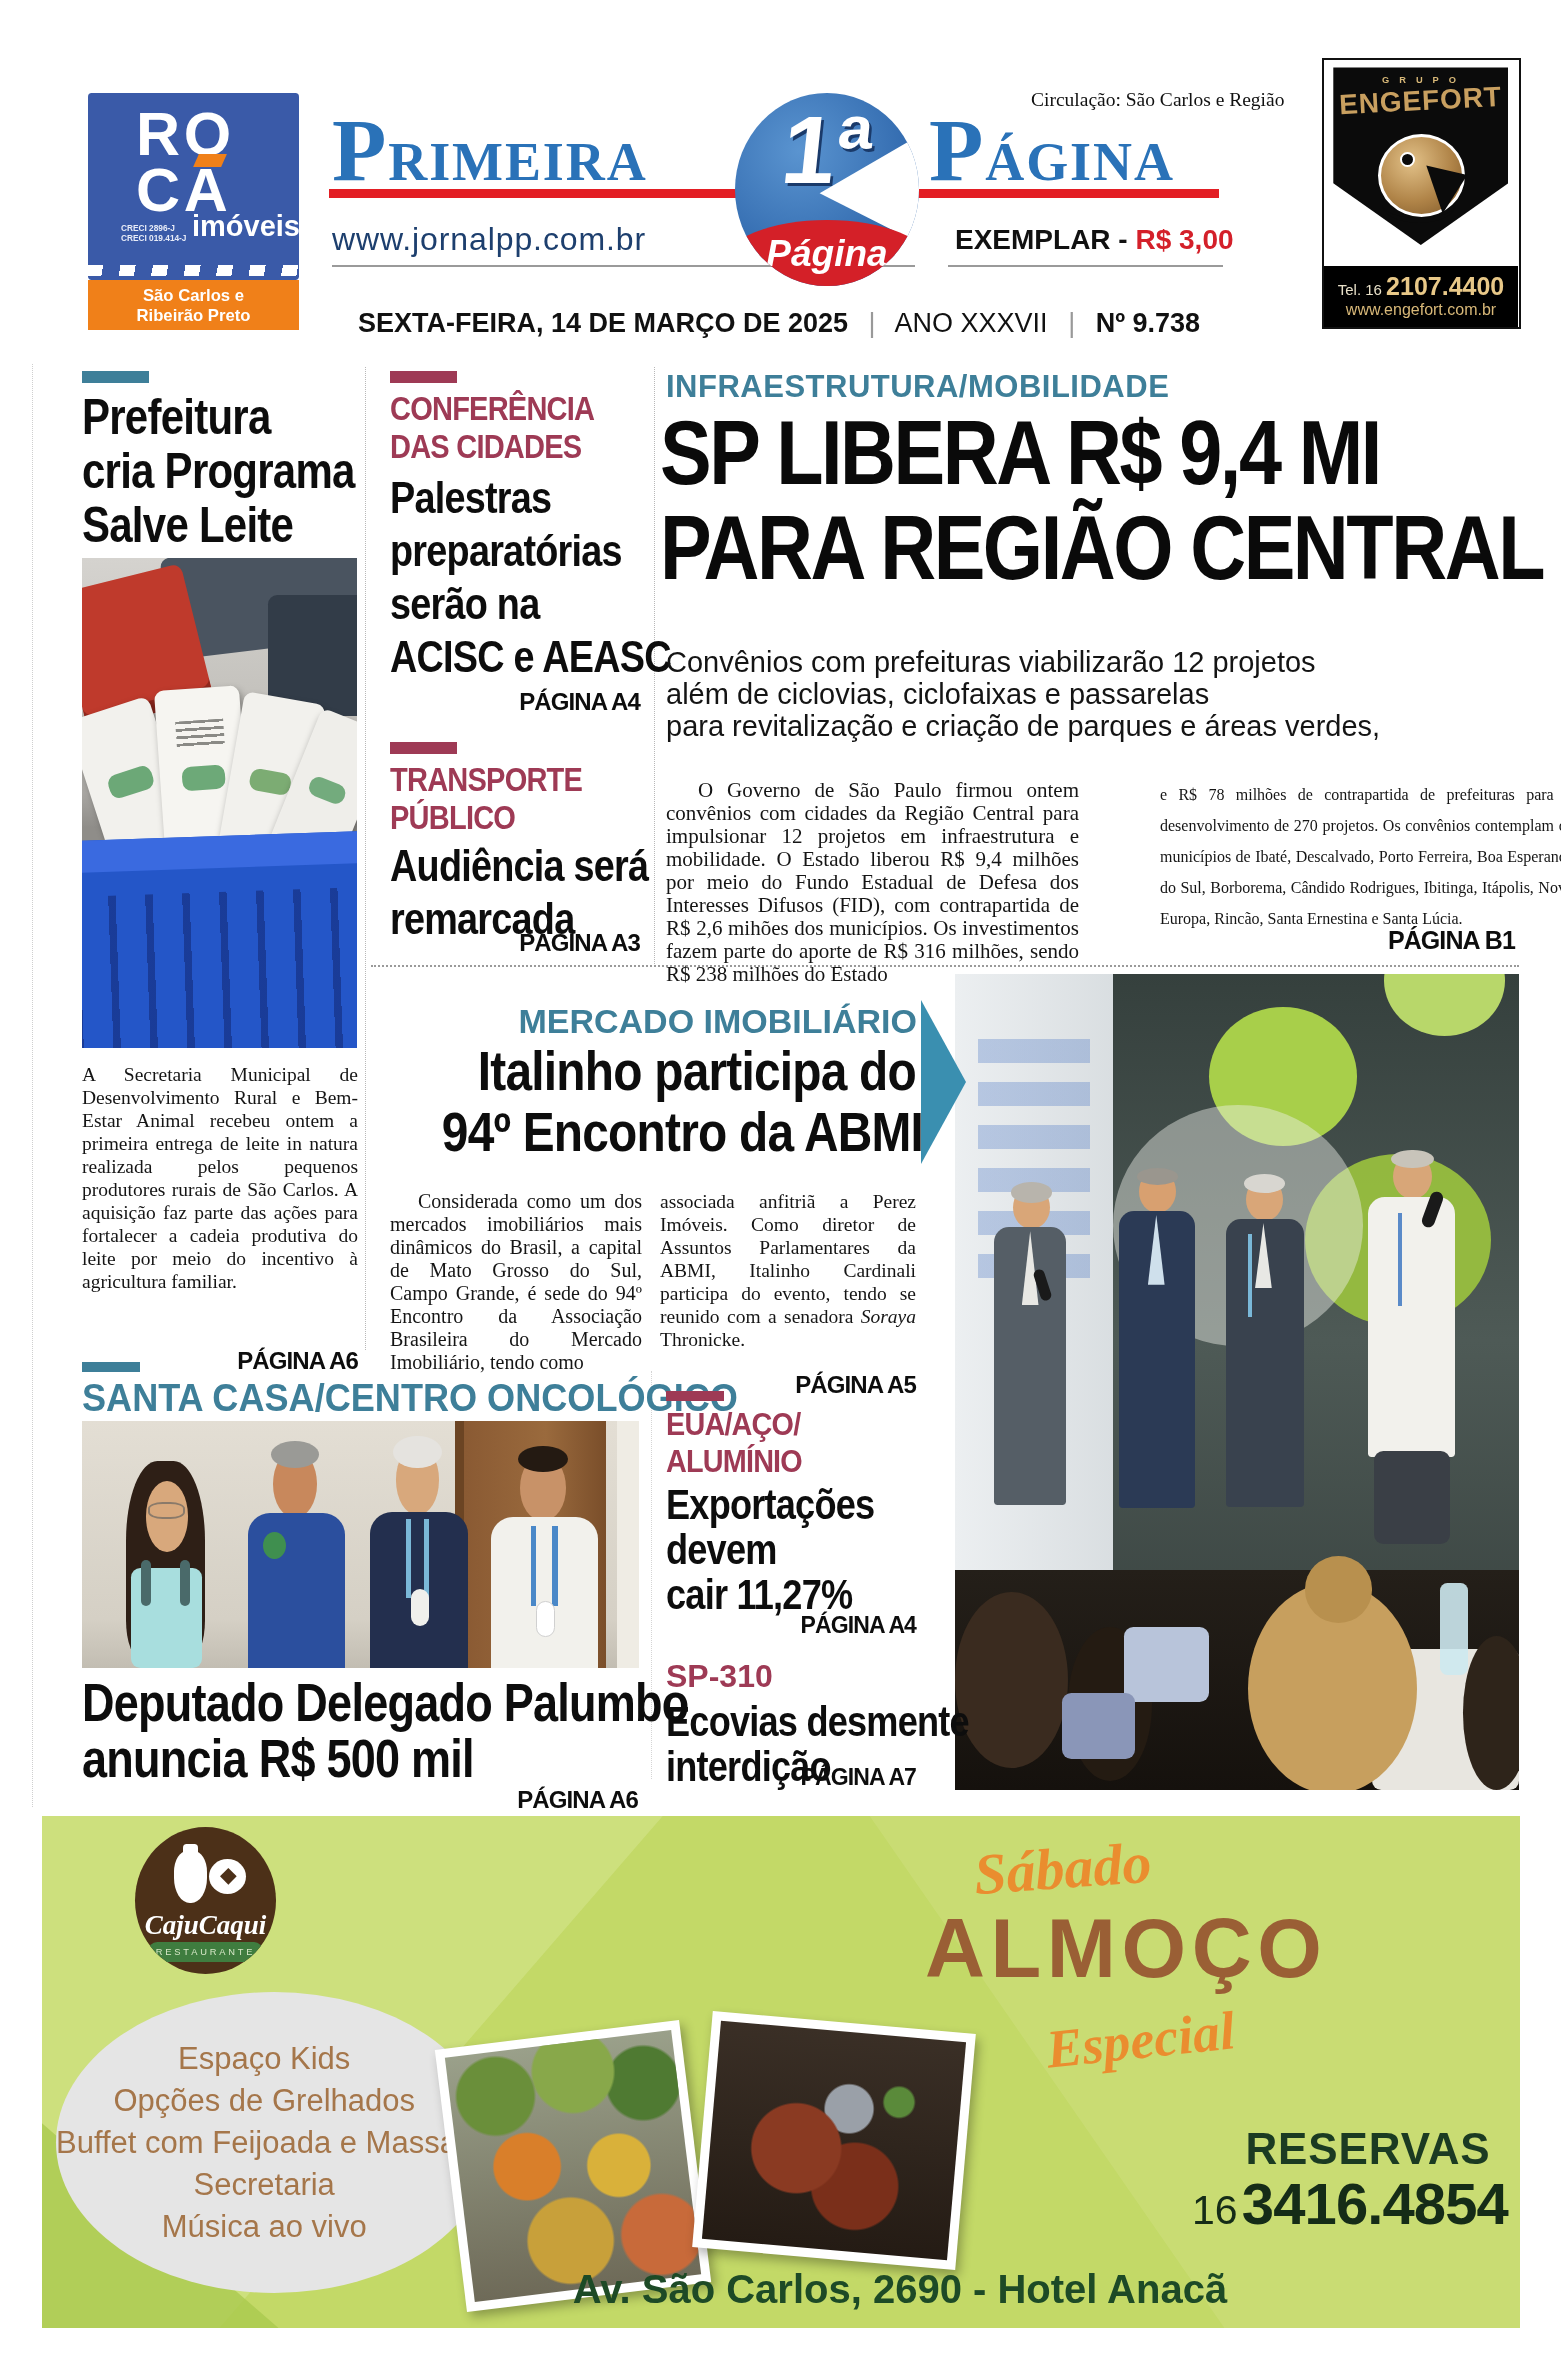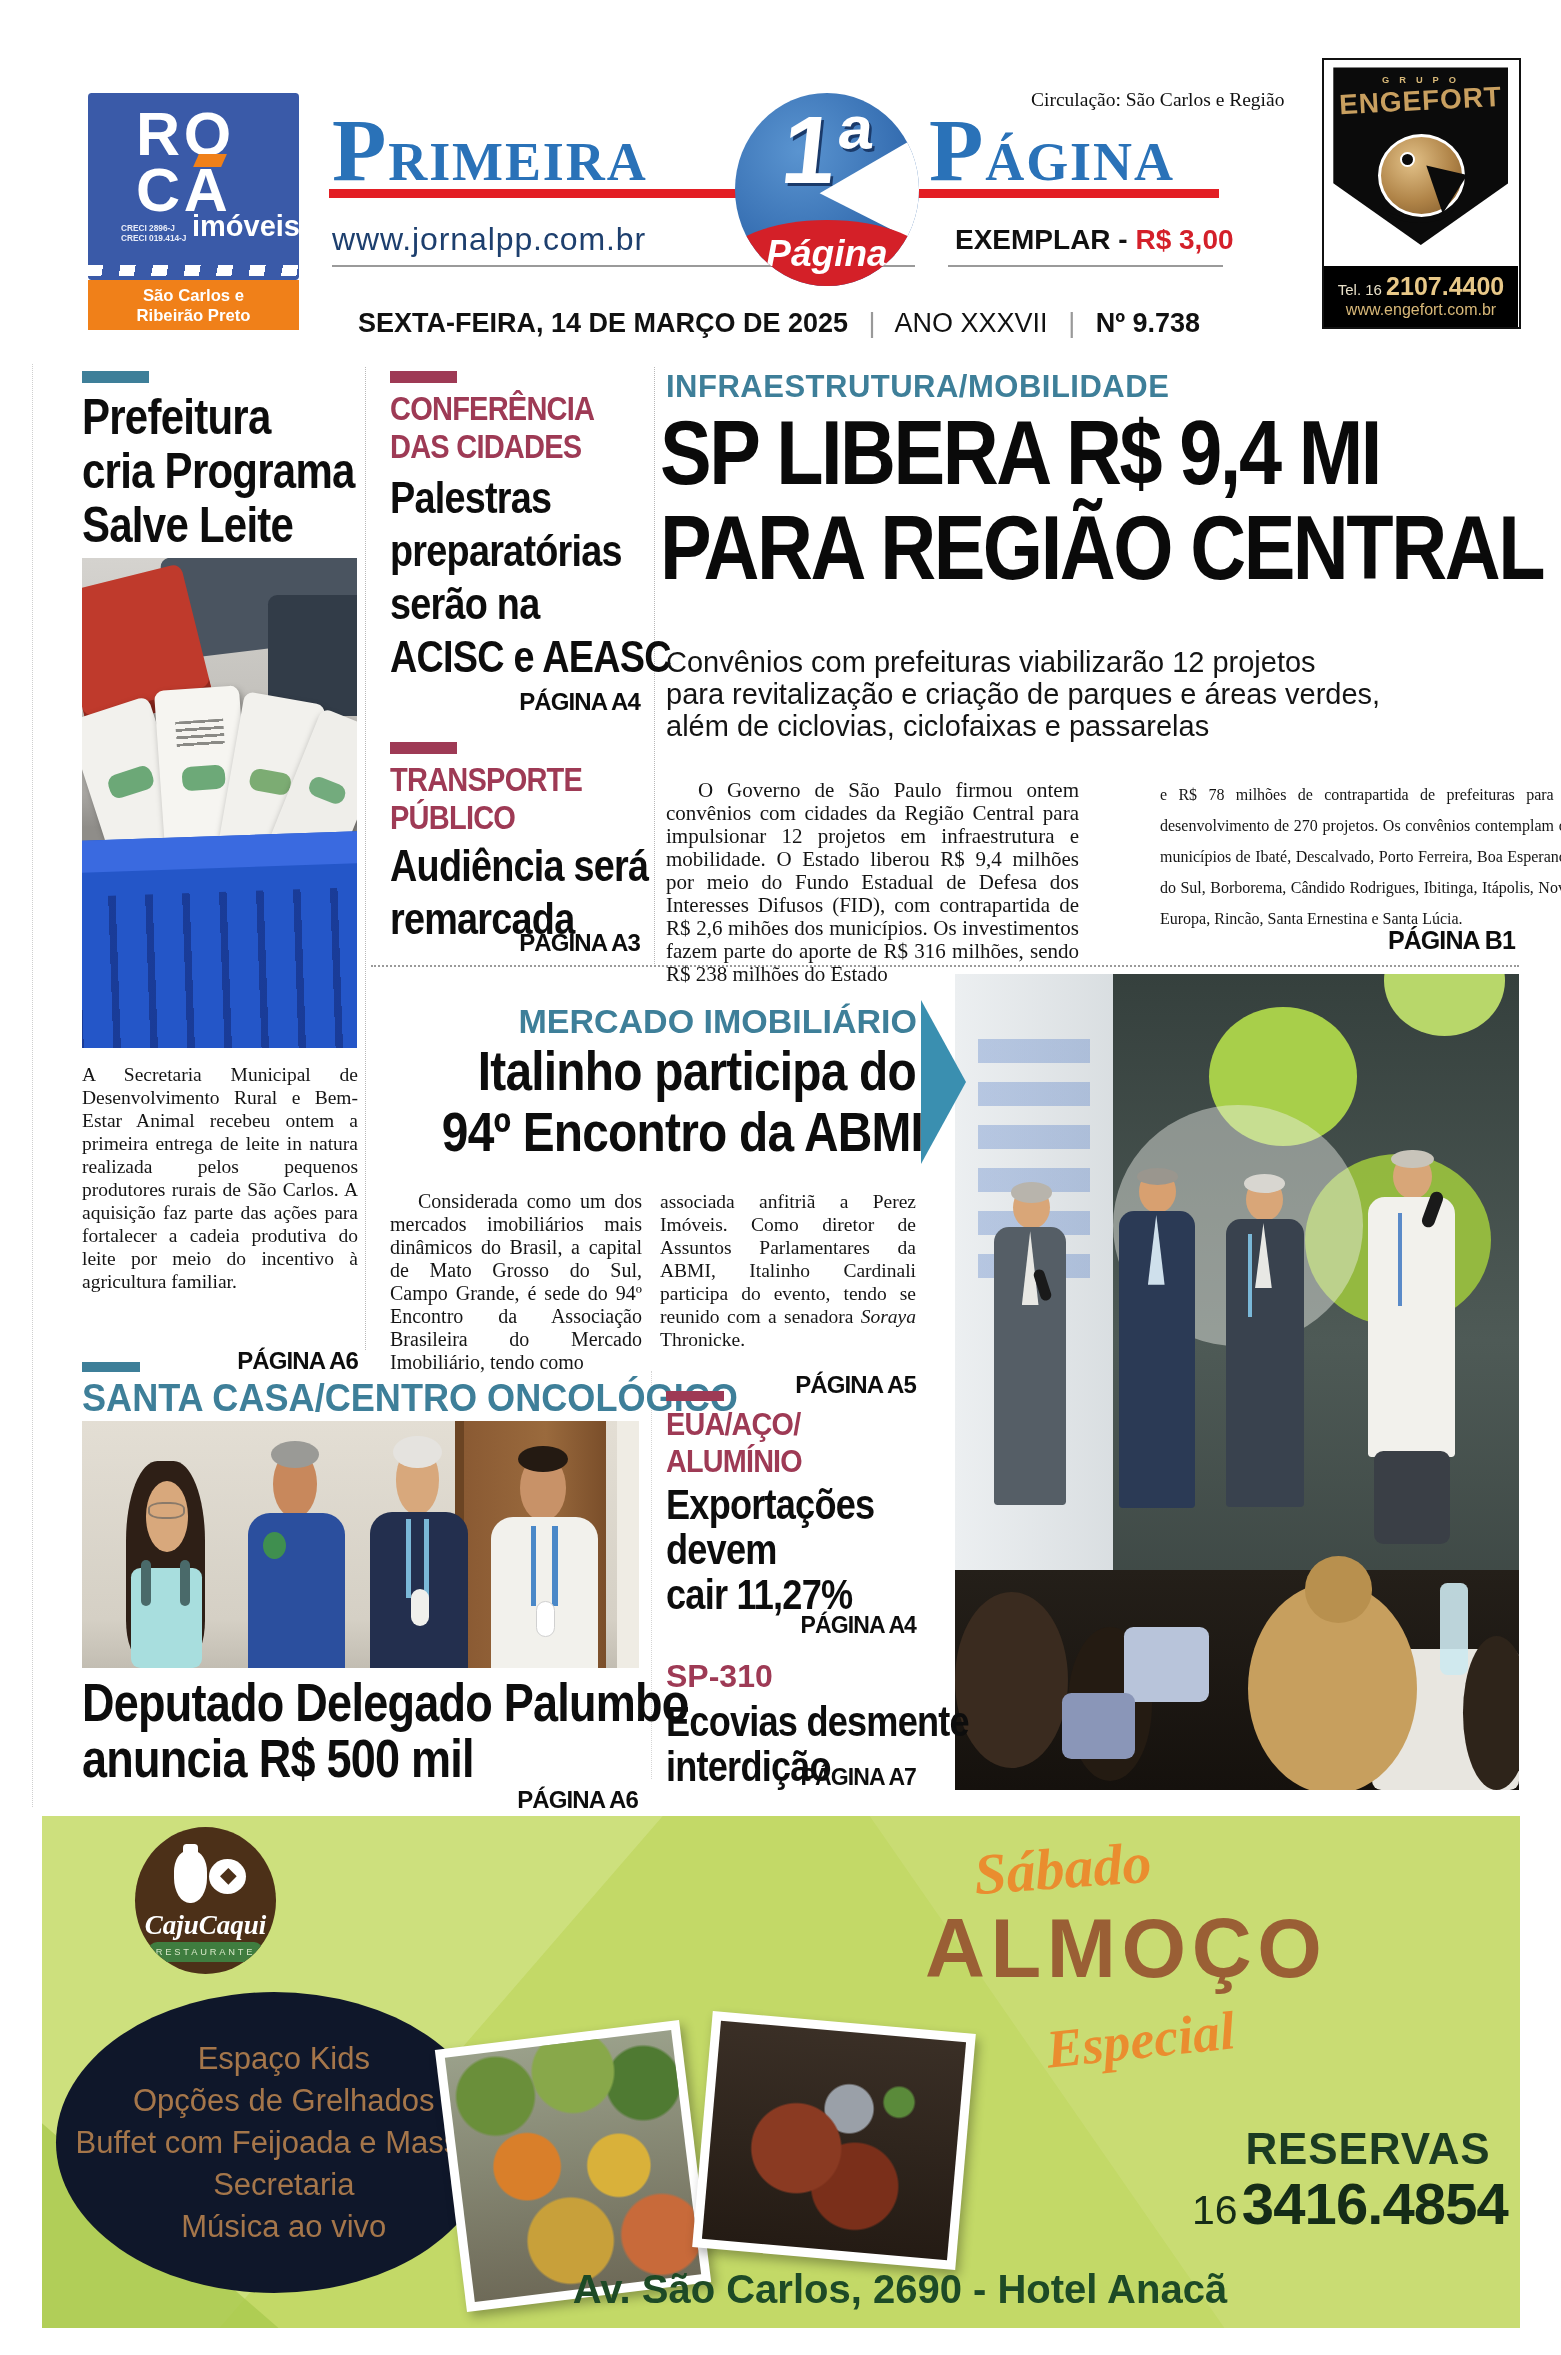--- a/index.html
+++ b/index.html
@@ -180,22 +180,22 @@
 </div>
 <div class="abs pagetag" style="left:390px;top:929px;width:250px;text-align:right">PÁGINA A3</div>
 
 <div class="abs kick-teal" style="left:666px;top:369px;font-size:31px;letter-spacing:0.5px">INFRAESTRUTURA/MOBILIDADE</div>
 <div class="abs" style="left:660px;top:406px;font-size:90px;line-height:95px;font-weight:800;color:#0a0a0a">
   <span class="cond" style="transform:scaleX(.86);letter-spacing:-2.8px">SP LIBERA R$ 9,4 MI</span>
   <span class="cond" style="transform:scaleX(.86);letter-spacing:-2.8px">PARA REGIÃO CENTRAL</span>
 </div>
 <div class="abs" style="left:666px;top:646px;font-size:29px;line-height:32px;color:#141414">
   <div>Convênios com prefeituras viabilizarão 12 projetos</div>
+  <div>além de ciclovias, ciclofaixas e passarelas</div>
   <div>para revitalização e criação de parques e áreas verdes,</div>
-  <div>além de ciclovias, ciclofaixas e passarelas</div>
 </div>
 <div class="abs body-serif" style="left:666px;top:779px;width:413px;font-size:21px;line-height:23px;text-indent:32px">O Governo de São Paulo firmou ontem convênios com cidades da Região Central para impulsionar 12 projetos em infraestrutura e mobilidade. O Estado liberou R$ 9,4 milhões por meio do Fundo Estadual de Defesa dos Interesses Difusos (FID), com contrapartida de R$ 2,6 mihões dos municípios. Os investimentos fazem parte do aporte de R$ 316 milhões, sendo R$ 238 milhões do Estado</div>
 <div class="abs body-serif" style="left:1160px;top:779px;width:413px;font-size:16px;line-height:31px">e R$ 78 milhões de contrapartida de prefeituras para o desenvolvimento de 270 projetos. Os convênios contemplam os municípios de Ibaté, Descalvado, Porto Ferreira, Boa Esperança do Sul, Borborema, Cândido Rodrigues, Ibitinga, Itápolis, Nova Europa, Rincão, Santa Ernestina e Santa Lúcia.</div>
 <div class="abs pagetag" style="left:1102px;top:926px;width:413px;text-align:right;font-size:25px">PÁGINA B1</div>
 
 <div class="abs kick-teal" style="left:464px;top:1002px;width:453px;text-align:right;font-size:34px">MERCADO IMOBILIÁRIO</div>
 <div class="abs" style="left:371px;top:1041px;width:545px;text-align:right;font-size:55px;line-height:61px;font-weight:800;color:#0d0d0d">
   <span class="cond-r" style="transform:scaleX(.87)">Italinho participa do</span>
   <span class="cond-r" style="transform:scaleX(.87)">94º Encontro da ABMI</span>
 </div>
@@ -338,21 +338,21 @@
     <div class="rrect" style="left:39px;top:24px;width:33px;height:52px;background:#fff;border-radius:40% 40% 48% 48%"></div>
     <div class="rrect" style="left:48px;top:16.7px;width:15px;height:13px;background:#fff;border-radius:3.7px"></div>
     <div class="ell" style="left:74px;top:32px;width:37px;height:35px;background:#fff"></div>
     <div class="abs" style="left:85px;top:41px;width:16.7px;height:16.7px;background:#4c3018;clip-path:polygon(50% 0,100% 50%,50% 100%,0 50%)"></div>
     <div class="abs script" style="left:0;top:83px;width:100%;text-align:center;font-size:27px;color:#fff">CajuCaqui</div>
     <div class="abs" style="left:13px;top:115px;width:115px;height:19.5px;background:#3f7d3f;border-radius:9.3px">
       <div style="text-align:center;font-size:9.3px;letter-spacing:2.8px;color:#d8e8c8;padding-top:4.6px">RESTAURANTE</div>
     </div>
   </div>
 
-  <div class="abs" style="left:14px;top:176px;width:436px;height:301px;background:#0f172a;border-radius:50%;display:flex;align-items:center;justify-content:flex-end">
+  <div class="abs" style="left:14px;top:176px;width:436px;height:301px;background:#e5e5e5;border-radius:50%;display:flex;align-items:center;justify-content:flex-start">
     <div style="text-align:center;font-size:31px;line-height:42px;color:#a5764a">
       <div>Espaço Kids</div>
       <div>Opções de Grelhados</div>
       <div>Buffet com Feijoada e Massas</div>
       <div>Secretaria</div>
       <div>Música ao vivo</div>
     </div>
   </div>
 
   <div class="abs script" style="left:932px;top:18.6px;font-size:58px;transform:rotate(-4deg)">Sábado</div>

